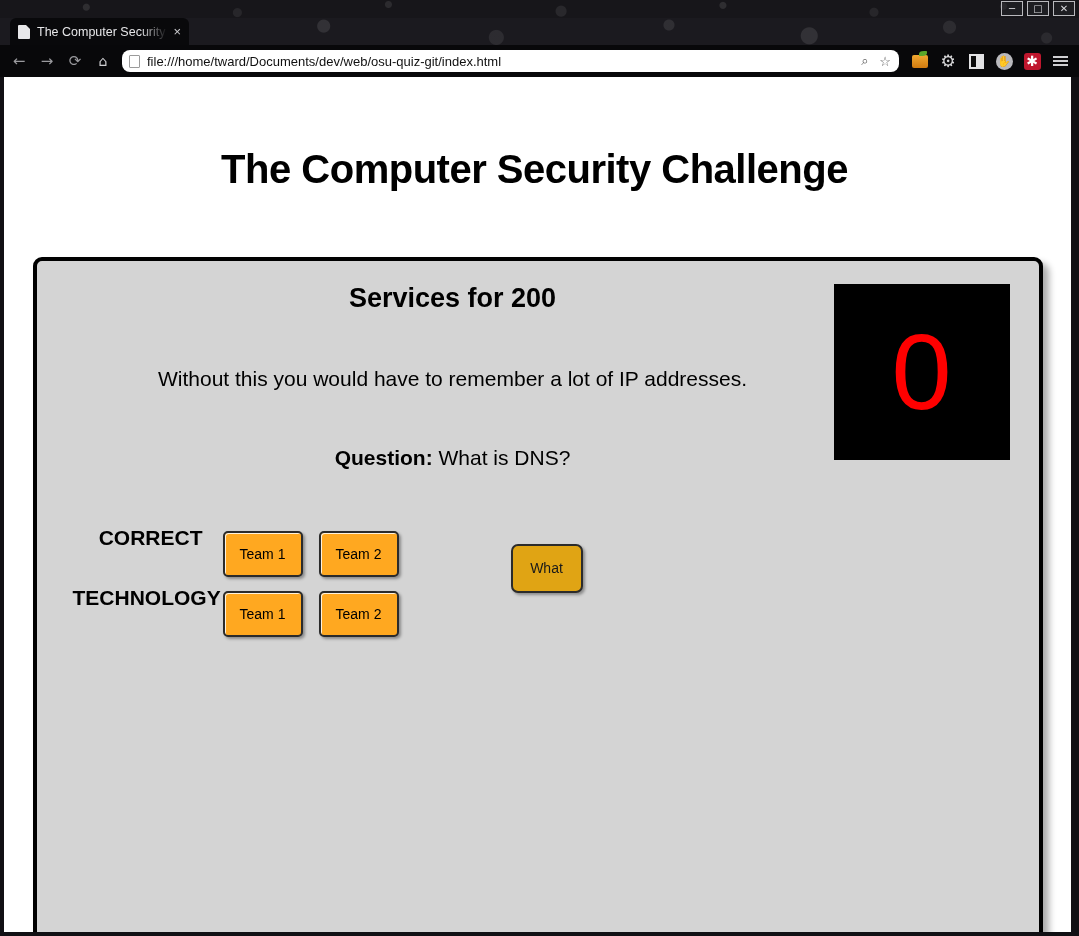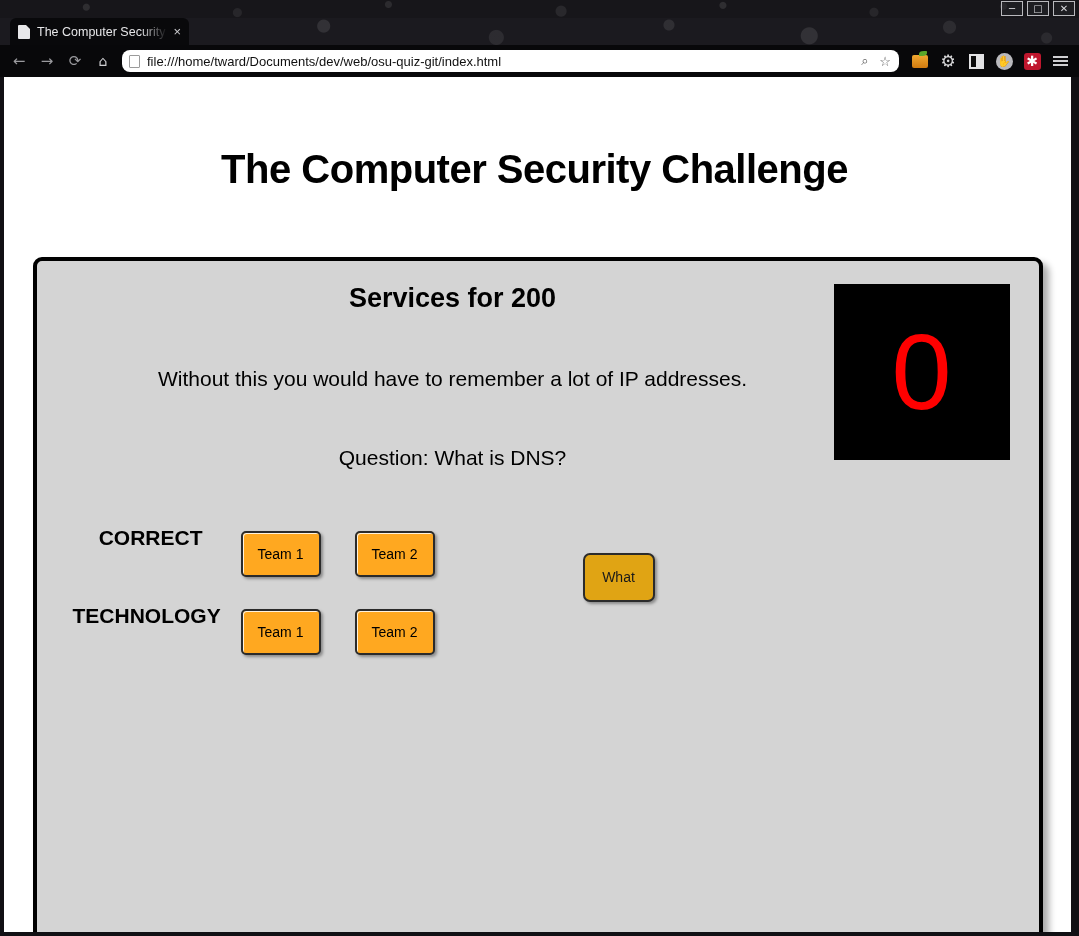--- a/index.html
+++ b/index.html
@@ -345,21 +345,21 @@
     margin-left: -170px;
   }
 
   .question {
     text-align: center;
     font-size: 21px;
     color: #000;
     padding-top: 55px;
     margin-left: -170px;
   }
-  .question b { font-weight: normal; }
+  .question b { font-weight: bold; }
 
   .timer-box {
     position: absolute;
     right: 29px;
     top: 23px;
     width: 176px;
     height: 176px;
     background: #000;
     display: flex;
     align-items: center;
@@ -374,21 +374,20 @@
 
   .answer-grid {
     margin-top: 38px;
     padding-left: 36px;
     display: grid;
     grid-template-columns: 150px 96px 96px 66px auto;
     grid-auto-rows: 60px;
     align-items: center;
     column-gap: 0;
     row-gap: 0;
-    gap: 18px;
   }
   .answer-label {
     text-align: right;
     font-size: 21px;
     font-weight: bold;
     color: #000;
     padding-right: 20px;
   }
 
   .team-btn {

